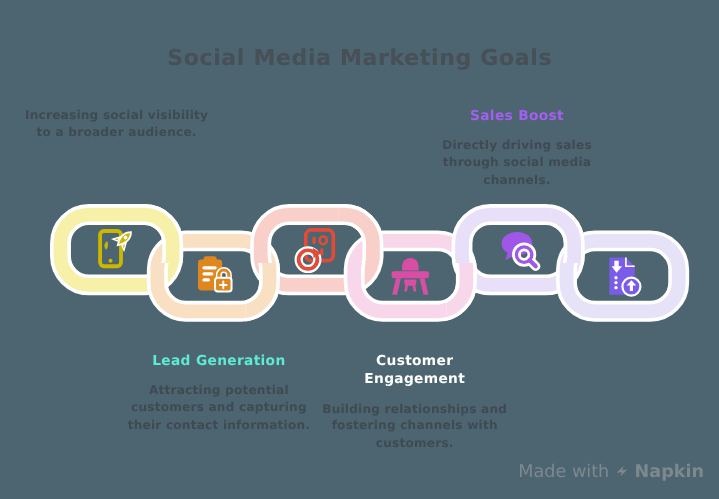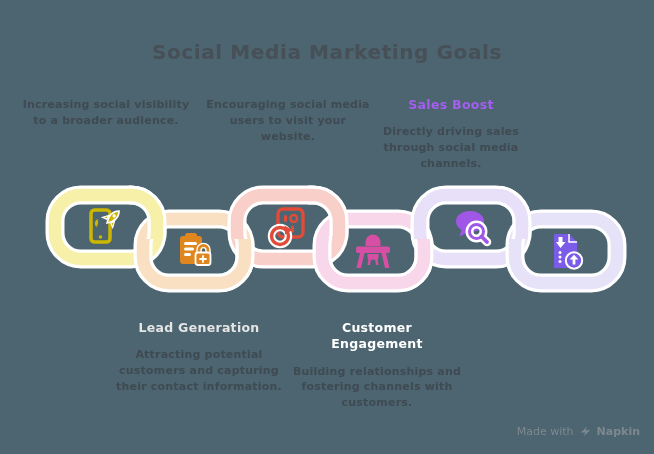--- a/index.html
+++ b/index.html
@@ -20,39 +20,38 @@
   }
   .goal-label.narrow{max-width:120px;}
   .goal-desc{
     font-size:11px;font-weight:700;line-height:1.45;letter-spacing:.2px;
   }
   .chain{position:absolute;left:0;top:175px;}
   .casing{fill:none;stroke:#ffffff;stroke-width:19;}
   .band{fill:none;stroke-width:12.5;}
   .watermark{
     position:absolute;right:14px;bottom:16px;
-    font-size:11px;color:#7e888f;display:flex;align-items:center;gap:5px;
+    font-size:16px;color:#7e888f;display:flex;align-items:center;gap:5px;
   }
   .watermark .brand{font-weight:700;}
   .napkin-logo{display:block;}
 </style>
 </head>
 <body>
 
 <div class="canvas" style="background-color: rgb(76, 101, 112);">
 
   <h1 class="title" style="color: rgb(71, 79, 87);">Social Media Marketing Goals</h1>
 
   <div class="goal-col" style="left:21px;top:97px">
     <div class="goal-desc" style="color: rgb(63, 74, 82);">Increasing social visibility to a broader audience.</div>
   </div>
   <div class="goal-col" style="left:203px;top:97px">
-    <div class="goal-desc" style="color: rgb(63, 74, 82);">Encouraging social media users to visit your website.</div>
   </div>
-  <div class="goal-col" style="left:366px;top:97px">
+  <div class="goal-col" style="left:385px;top:97px">
     <div class="goal-label" style="color: rgb(165, 94, 242);">Sales Boost</div>
     <div class="goal-desc" style="color: rgb(63, 74, 82);">Directly driving sales through social media channels.</div>
   </div>
 
   <svg class="chain" width="654" height="140" viewBox="0 0 654 140">
     <defs>
       <clipPath id="clip1">
           <rect x="129" y="0" width="42" height="64"></rect>
         </clipPath>
       <clipPath id="clip2">
@@ -159,21 +158,21 @@
       <path d="M14.5 8 h4 v5 h3 L16.5 19 L12 13 h2.5 Z" fill="#ffffff"></path>
       <circle cx="16" cy="23.5" r="1.5" fill="#ffffff"></circle>
       <circle cx="16" cy="28" r="1.5" fill="#ffffff"></circle>
       <circle cx="16" cy="32.5" r="1.5" fill="#ffffff"></circle>
       <circle cx="30" cy="31.5" r="8.2" stroke="#ffffff" stroke-width="2"></circle>
       <path d="M28.6 35.5 v-5 h-3 L30 25.8 L34.4 30.5 h-3 v5 Z" fill="#ffffff"></path>
     </g>
   </svg>
 
   <div class="goal-col" style="left:114px;top:320px">
-    <div class="goal-label" style="color: #e5e5e5;">Lead Generation</div>
+    <div class="goal-label" style="color: #5eead4;">Lead Generation</div>
     <div class="goal-desc" style="color: rgb(63, 74, 82);">Attracting potential customers and capturing their contact information.</div>
   </div>
   <div class="goal-col" style="left:292px;top:320px">
     <div class="goal-label narrow" style="color: #ffffff;">Customer Engagement</div>
     <div class="goal-desc" style="color: rgb(63, 74, 82);">Building relationships and fostering channels with customers.</div>
   </div>
 
   <div class="watermark" style="color: rgb(126, 136, 143);">
     <span>Made with</span>
     <svg class="napkin-logo" width="13" height="13" viewBox="0 0 16 16">

